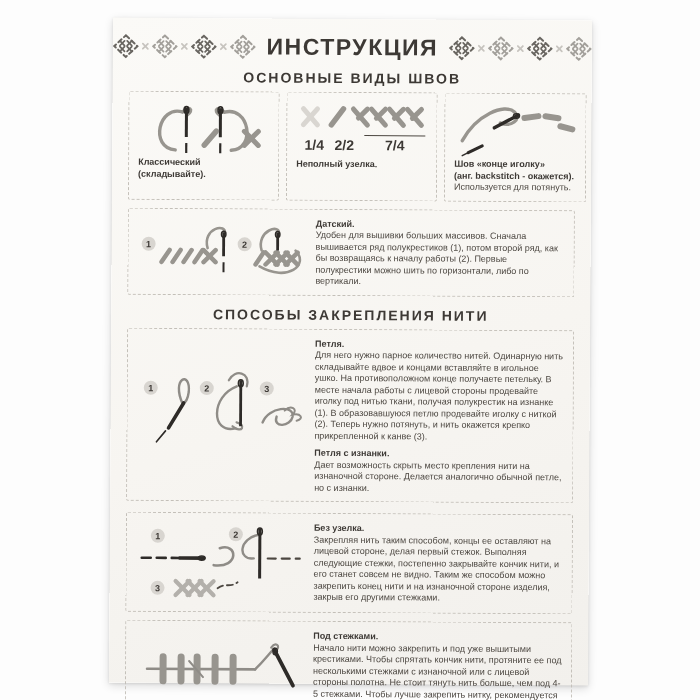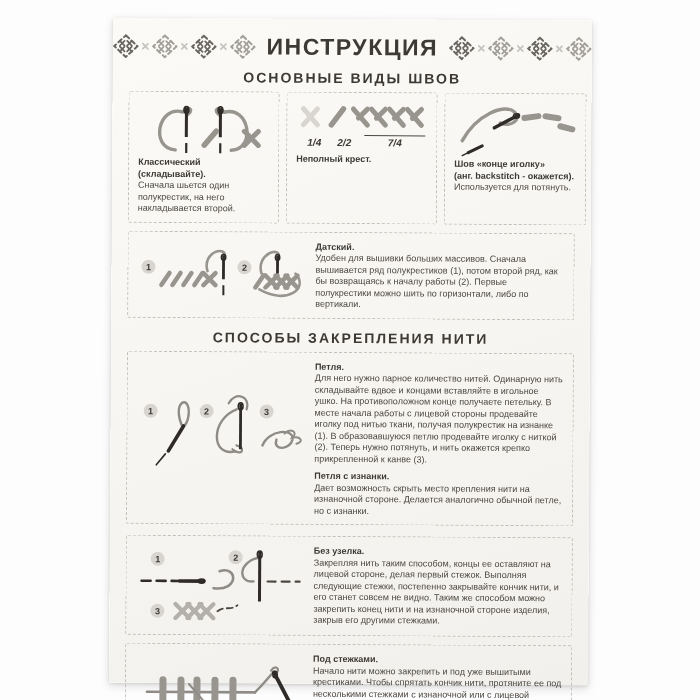--- a/index.html
+++ b/index.html
@@ -36,21 +36,21 @@
   }
   .row3 { display:flex; gap:7px; margin-top:6px; }
   .row3 .box { flex:1; display:flex; flex-direction:column; }
   .illus { display:flex; align-items:center; justify-content:center; }
   .b-title { font-size:9px; font-weight:bold; line-height:11.5px; color:#3d3935; }
   .b-text  { font-size:9px; line-height:11.5px; color:#4c4741; }
   .hbox { display:flex; gap:10px; align-items:flex-start; margin-top:8px; }
   .hbox .illus { flex:0 0 168px; align-self:center; }
   .hbox .txt { flex:1; padding-top:2px; }
   .fraction-row { display:flex; align-items:flex-end; margin-top:1px; padding:0 2px; }
-  .fraction-row span { font-size:10px; font-weight:bold; color:#3d3935; text-align:center;font-style:italic; }
+  .fraction-row span { font-size:14px; font-weight:bold; color:#3d3935; text-align:center; }
   .frac-14 { width:32px; }
   .frac-12 { width:28px; }
   .frac-34 { flex:1; border-top:1.5px solid #4c4741; margin-left:6px; padding-top:1px; }
   .spacer6 { height:6px; }
   .mt12 { margin-top:11px; }
   .mt8 { margin-top:8px; }
 </style>
 </head>
 <body>
 
@@ -192,21 +192,20 @@
           <path d="M86,13 c-7,-7 -12,-2 -5,3" fill="none" stroke="#98958f" stroke-width="3" stroke-linecap="round"></path>
           <line x1="82" y1="9" x2="82" y2="38" stroke="#2e2b28" stroke-width="3"></line>
           <ellipse cx="82" cy="11" rx="2.4" ry="3.4" fill="none" stroke="#2e2b28" stroke-width="1.6"></ellipse>
           <line x1="82" y1="44" x2="82" y2="54" stroke="#2e2b28" stroke-width="2.2"></line>
           <line x1="66" y1="46" x2="78" y2="32" stroke="#98958f" stroke-width="5.5" stroke-linecap="round"></line>
           <line x1="106" y1="32" x2="120" y2="46" stroke="#98958f" stroke-width="5" stroke-linecap="round"></line>
           <line x1="120" y1="32" x2="106" y2="46" stroke="#98958f" stroke-width="5" stroke-linecap="round"></line>
         </svg>
       </div>
       <div class="b-title">Классический (складывайте).</div>
-      <div class="b-text">Сначала шьется один полукрестик, на него накладывается второй.</div>
     </div>
 
     <div class="box">
       <div class="illus">
         <svg width="131" height="34" viewBox="0 0 131 34">
           <line x1="7" y1="9" x2="21" y2="25" stroke="#d9d6d1" stroke-width="5" stroke-linecap="round"></line>
           <line x1="21" y1="9" x2="7" y2="25" stroke="#d9d6d1" stroke-width="5" stroke-linecap="round"></line>
           <line x1="35" y1="25" x2="47" y2="9" stroke="#98958f" stroke-width="5.5" stroke-linecap="round"></line>
           <g stroke="#98958f" stroke-width="5" stroke-linecap="round">
             <line x1="57" y1="9" x2="71" y2="25"></line>
@@ -219,21 +218,21 @@
               <line x1="125" y1="9" x2="116" y2="18"></line>
           </g>
         </svg>
       </div>
       <div class="fraction-row">
         <span class="frac-14">1/4</span>
         <span class="frac-12">2/2</span>
         <span class="frac-34">7/4</span>
       </div>
       <div class="spacer6"></div>
-      <div class="b-title">Неполный крест.</div>
+      <div class="b-title">Неполный узелка.</div>
     </div>
 
     <div class="box">
       <div class="illus">
         <svg width="122" height="58" viewBox="0 0 122 58">
           <path d="M8,40 C22,14 50,2 60,11 C68,18 56,27 46,22" fill="none" stroke="#98958f" stroke-width="3.4" stroke-linecap="round"></path>
           <line x1="40" y1="27" x2="64" y2="14" stroke="#2e2b28" stroke-width="3.4" stroke-linecap="round"></line>
           <ellipse cx="62" cy="15" rx="3" ry="2.2" fill="none" stroke="#2e2b28" stroke-width="1.5"></ellipse>
           <line x1="70" y1="17" x2="84" y2="15" stroke="#98958f" stroke-width="6" stroke-linecap="round"></line>
           <line x1="91" y1="15" x2="104" y2="17" stroke="#98958f" stroke-width="6" stroke-linecap="round"></line>

